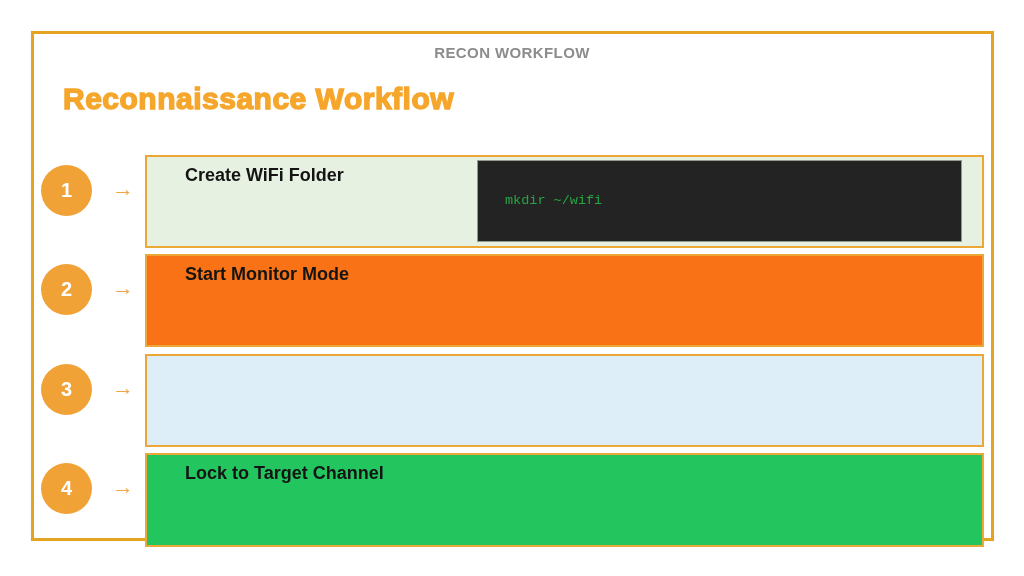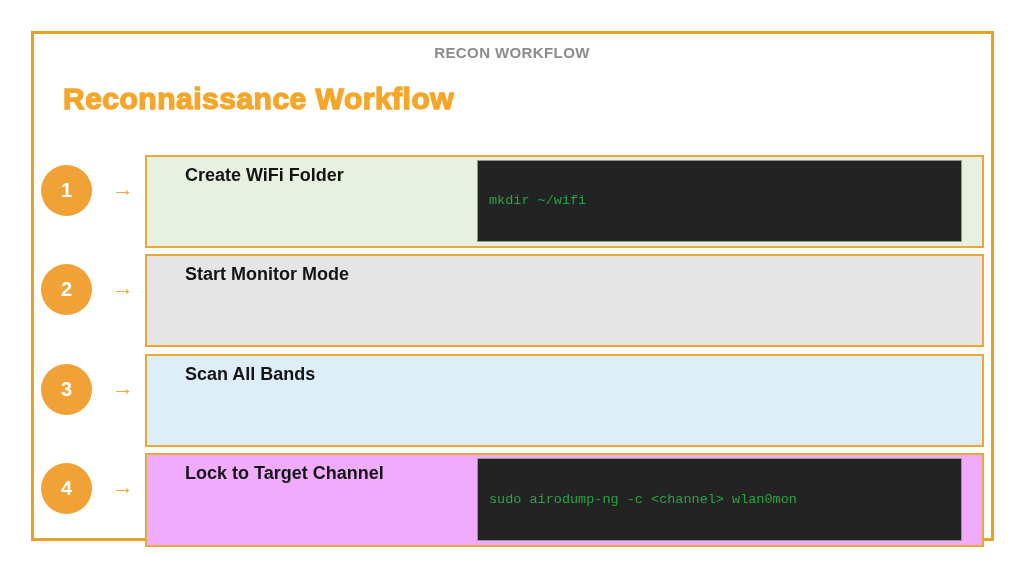--- a/index.html
+++ b/index.html
@@ -48,21 +48,21 @@
   .card-label{
     position:absolute;left:38px;top:8px;
     font-size:18px;font-weight:bold;color:#141414;
   }
   .terminal{
     position:absolute;left:330px;top:3px;width:483px;bottom:4px;
     background:#232323;border:1px solid #93998F;
     display:flex;align-items:center;
   }
   .cmd{
-    padding-left:11px;
+    padding-left:27px;
     font-family:"Liberation Mono","DejaVu Sans Mono",monospace;
     font-size:13.5px;line-height:18px;color:#27A544;white-space:pre;
   }
 </style>
 </head>
 <body>
 
 <div class="stage">
 
   <div class="frame"></div>
@@ -82,41 +82,37 @@
         <div class="cmd">mkdir ~/wifi</div>
       </div>
     </div>
   </div>
 
   <div class="row" style="top:254px;height:93px;">
     <div class="badge">
       <span>2</span>
     </div>
     <div class="arrow">→</div>
-    <div class="card" style="background-color: #e5e5e5;">
+    <div class="card" style="background-color: #f97316;">
       <div class="card-label">Start Monitor Mode</div>
     </div>
   </div>
 
   <div class="row" style="top:354px;height:93px;">
     <div class="badge">
       <span>3</span>
     </div>
     <div class="arrow">→</div>
     <div class="card" style="background-color: rgb(222, 238, 249);">
-      <div class="card-label">Scan All Bands</div>
     </div>
   </div>
 
   <div class="row" style="top:453px;height:94px;">
     <div class="badge">
       <span>4</span>
     </div>
     <div class="arrow">→</div>
-    <div class="card" style="background-color: #f0abfc;">
+    <div class="card" style="background-color: #22c55e;">
       <div class="card-label">Lock to Target Channel</div>
-      <div class="terminal">
-        <div class="cmd">sudo airodump-ng -c &lt;channel&gt; wlan0mon</div>
-      </div>
     </div>
   </div>
 
 </div>
 
 </body></html>

